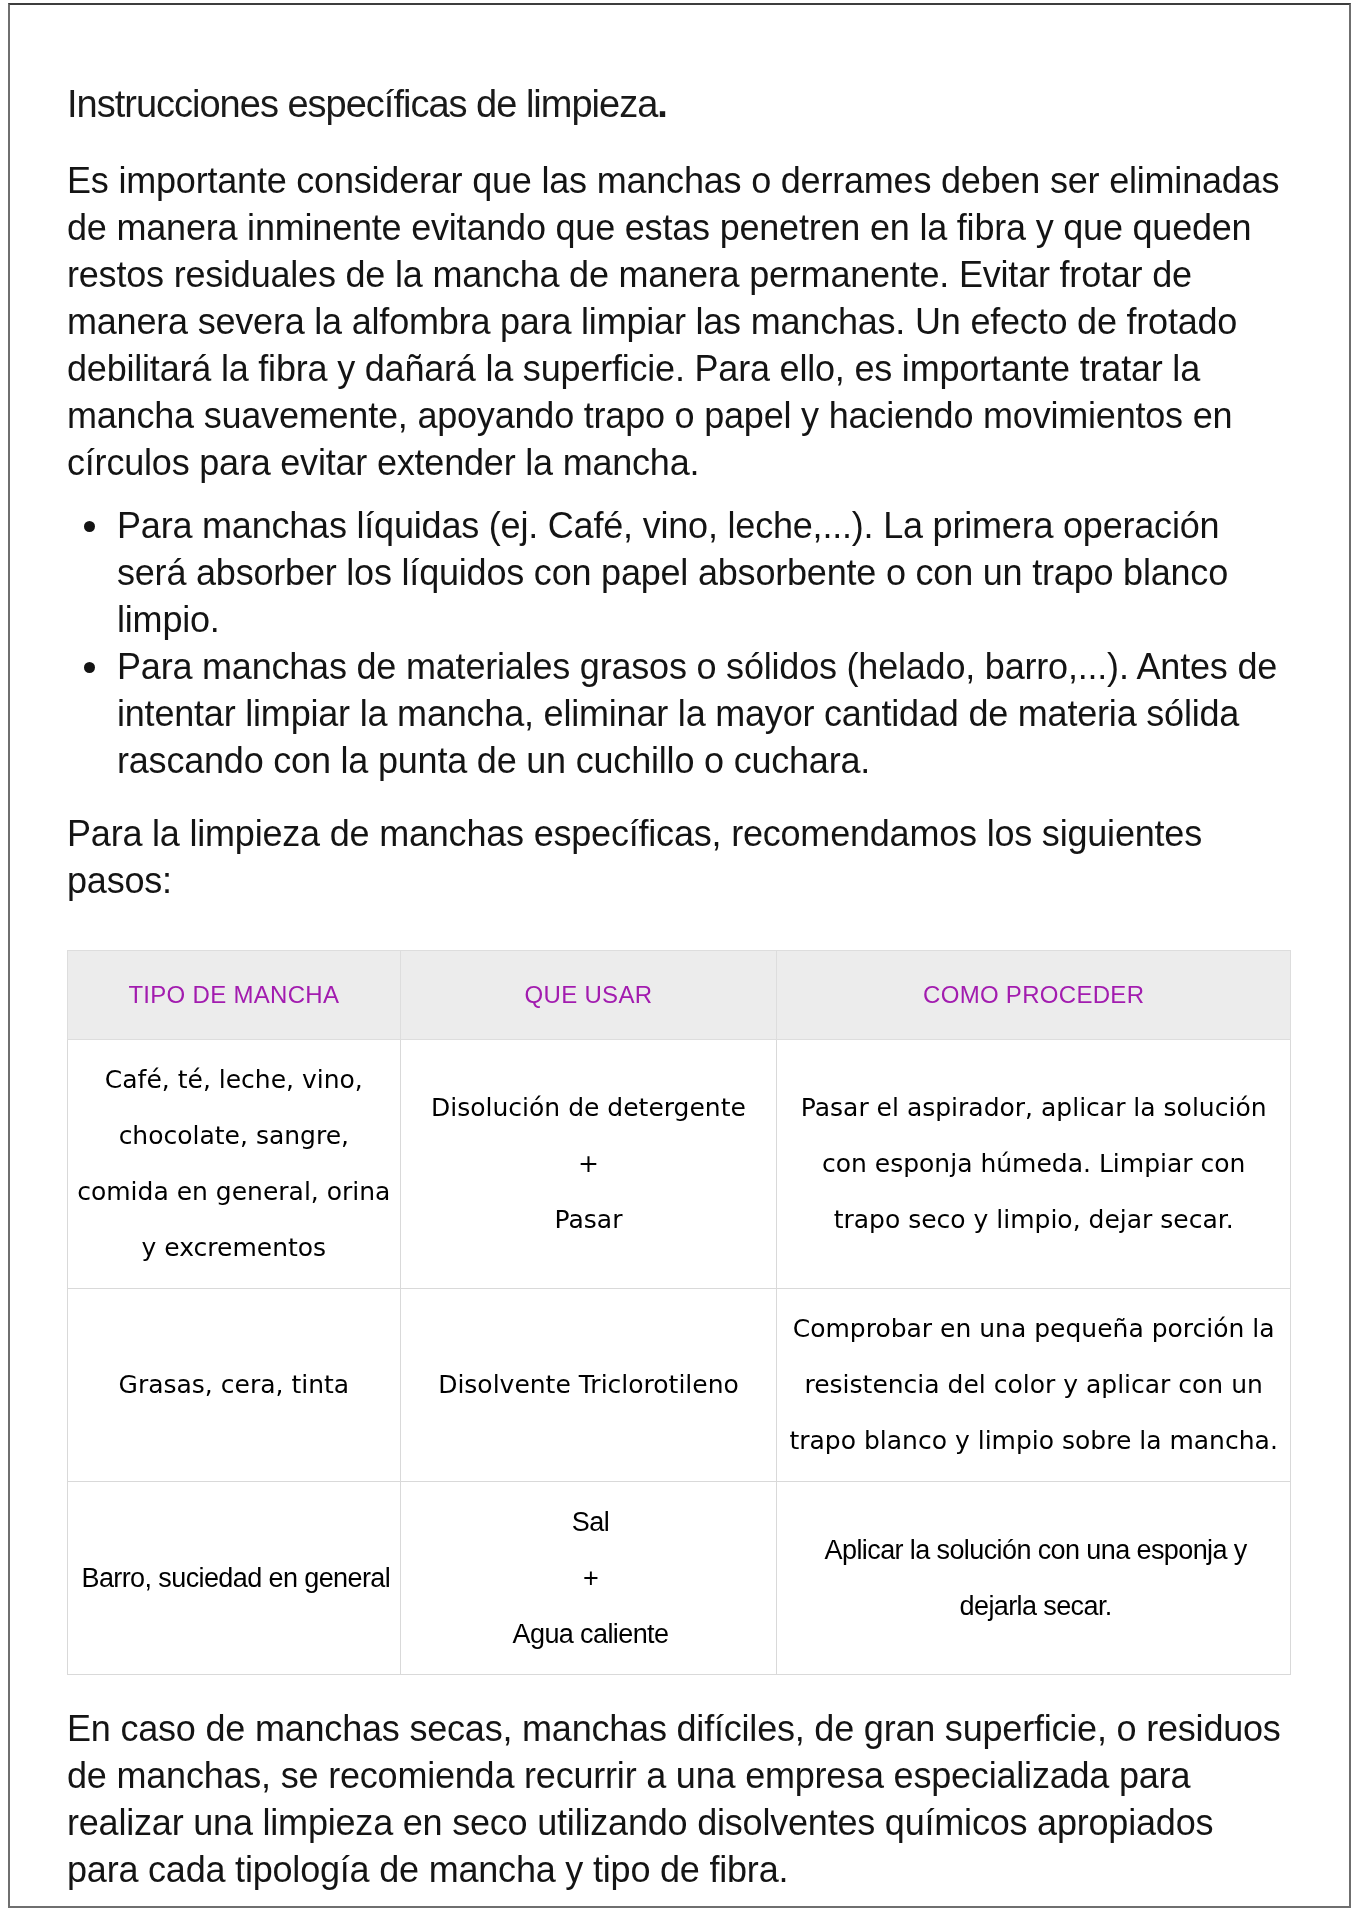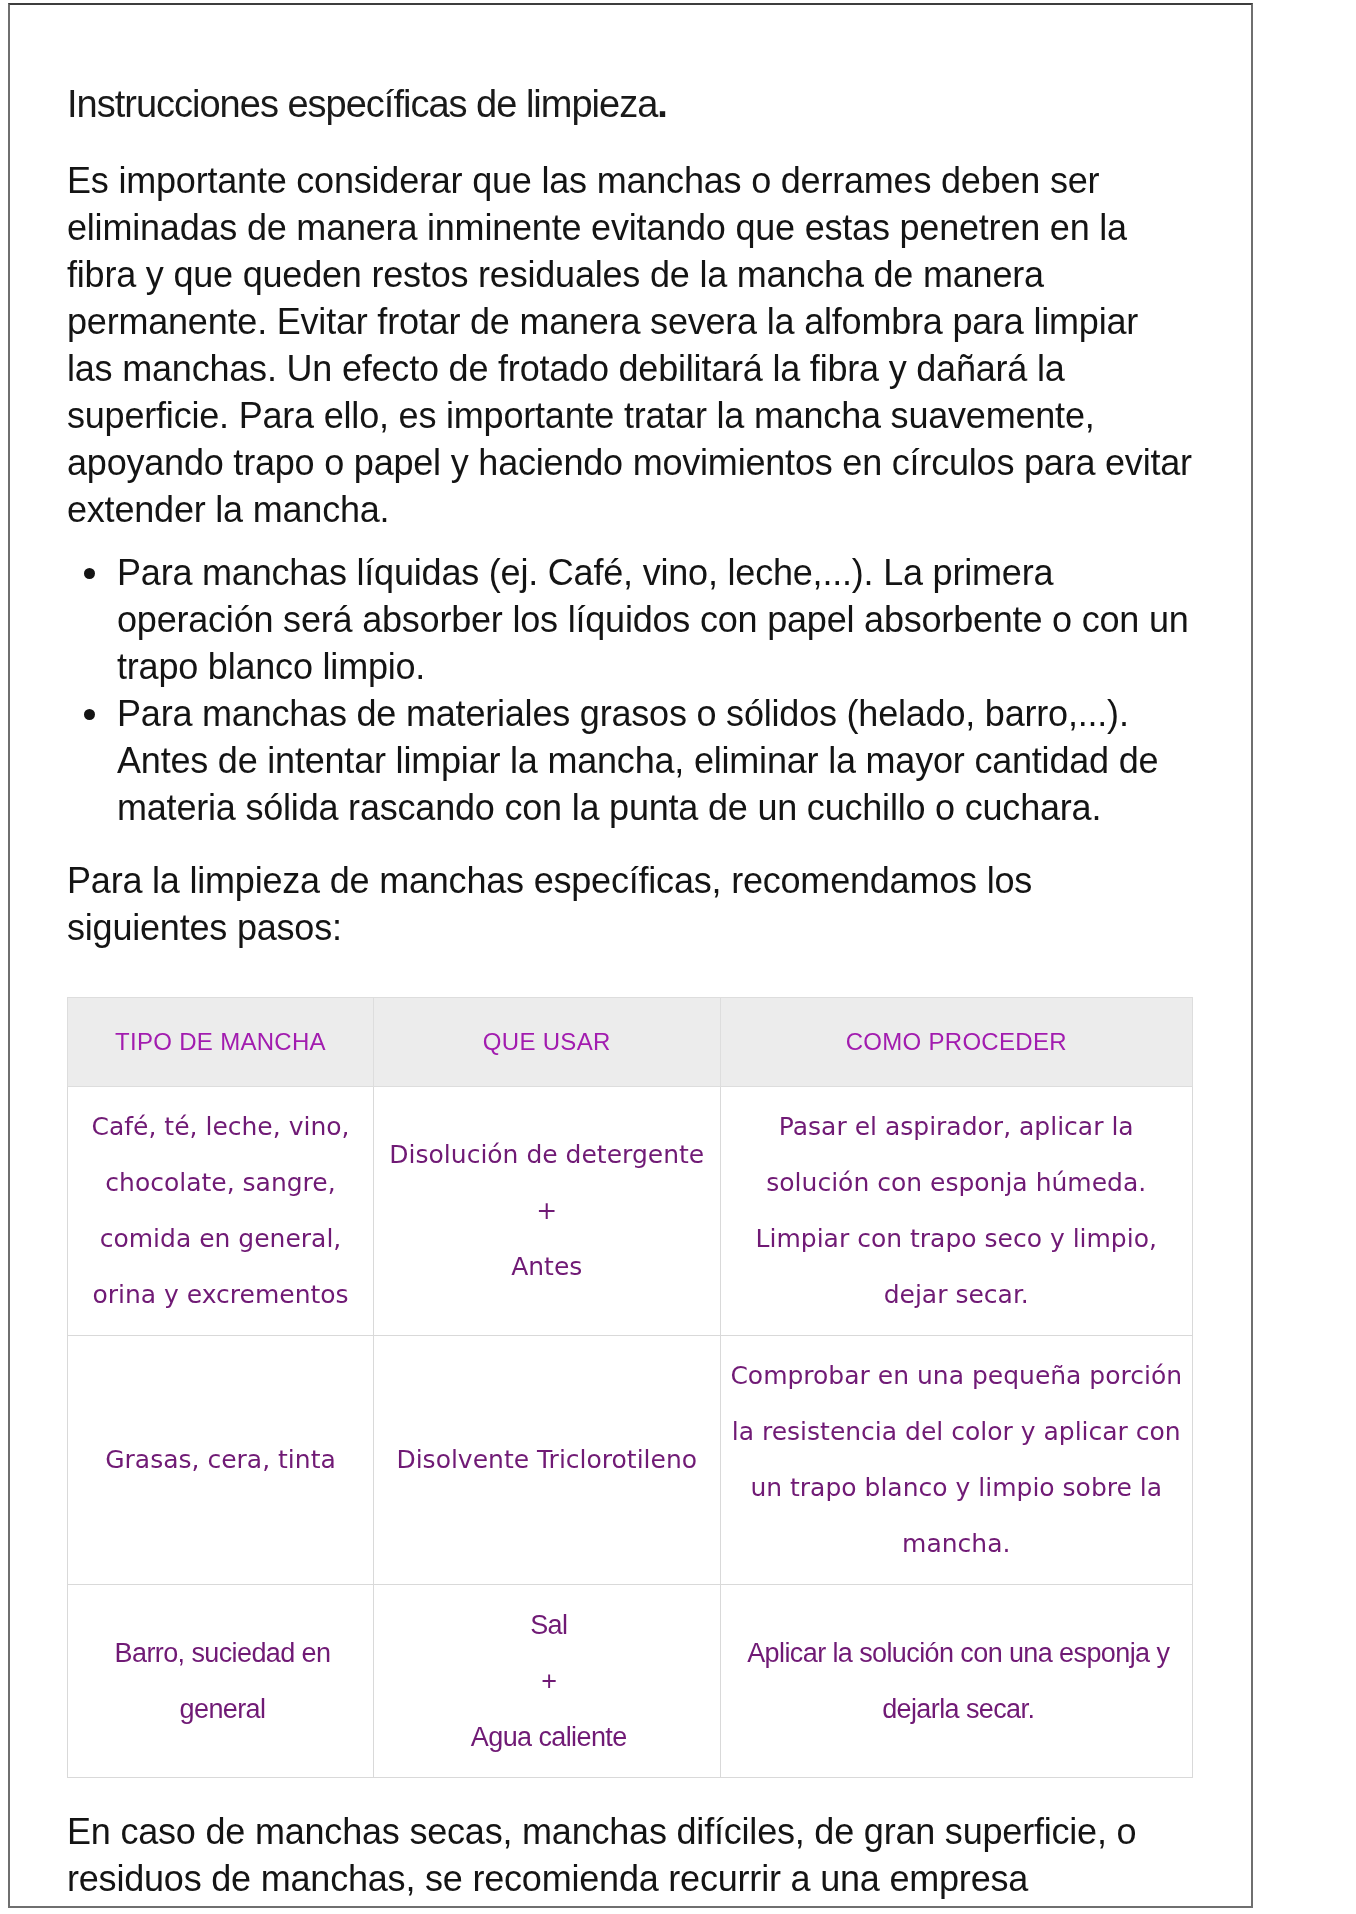--- a/index.html
+++ b/index.html
@@ -10,21 +10,21 @@
   body {
     width: 1356px;
     height: 1914px;
     overflow: hidden;
     font-family: "Liberation Sans", sans-serif;
     color: #141414;
   }
   .page-frame {
     box-sizing: border-box;
     margin: 3px 5px 4px 8px;
-    width: 1245px;
+    width: 1343px;
     height: 1905px;
     border: 2px solid #6f6f6f;
     border-top-color: #3d3d3d;
     background: #ffffff;
     padding: 56px 58px 30px 57px;
     overflow: hidden;
   }
   h1.doc-title {
     font-family: "Liberation Sans", sans-serif;
     font-weight: 400;
@@ -78,21 +78,21 @@
     text-align: center;
     vertical-align: middle;
     padding: 30px 8px;
   }
   table.stain-table td {
     border: 1px solid #d9d9d9;
     text-align: center;
     vertical-align: middle;
     font-family: "DejaVu Sans", sans-serif;
     font-size: 25px;
-    color: #701a75;
+    color: #000000;
     padding: 12px 8px;
   }
   table.stain-table td p {
     margin: 0;
     line-height: 56px;
   }
   table.stain-table tr.row-alt-font td {
     font-family: "Liberation Sans", sans-serif;
     font-size: 27px;
     letter-spacing: -0.6px;
@@ -130,21 +130,21 @@
       </tr>
     </thead>
     <tbody>
       <tr>
         <td>
             <p>Café, té, leche, vino, chocolate, sangre, comida en general, orina y excrementos</p>
           </td>
         <td>
             <p>Disolución de detergente</p>
             <p>+</p>
-            <p>Antes</p>
+            <p>Pasar</p>
           </td>
         <td>
             <p>Pasar el aspirador, aplicar la solución con esponja húmeda. Limpiar con trapo seco y limpio, dejar secar.</p>
           </td>
       </tr>
       <tr>
         <td>
             <p>Grasas, cera, tinta</p>
           </td>
         <td>

